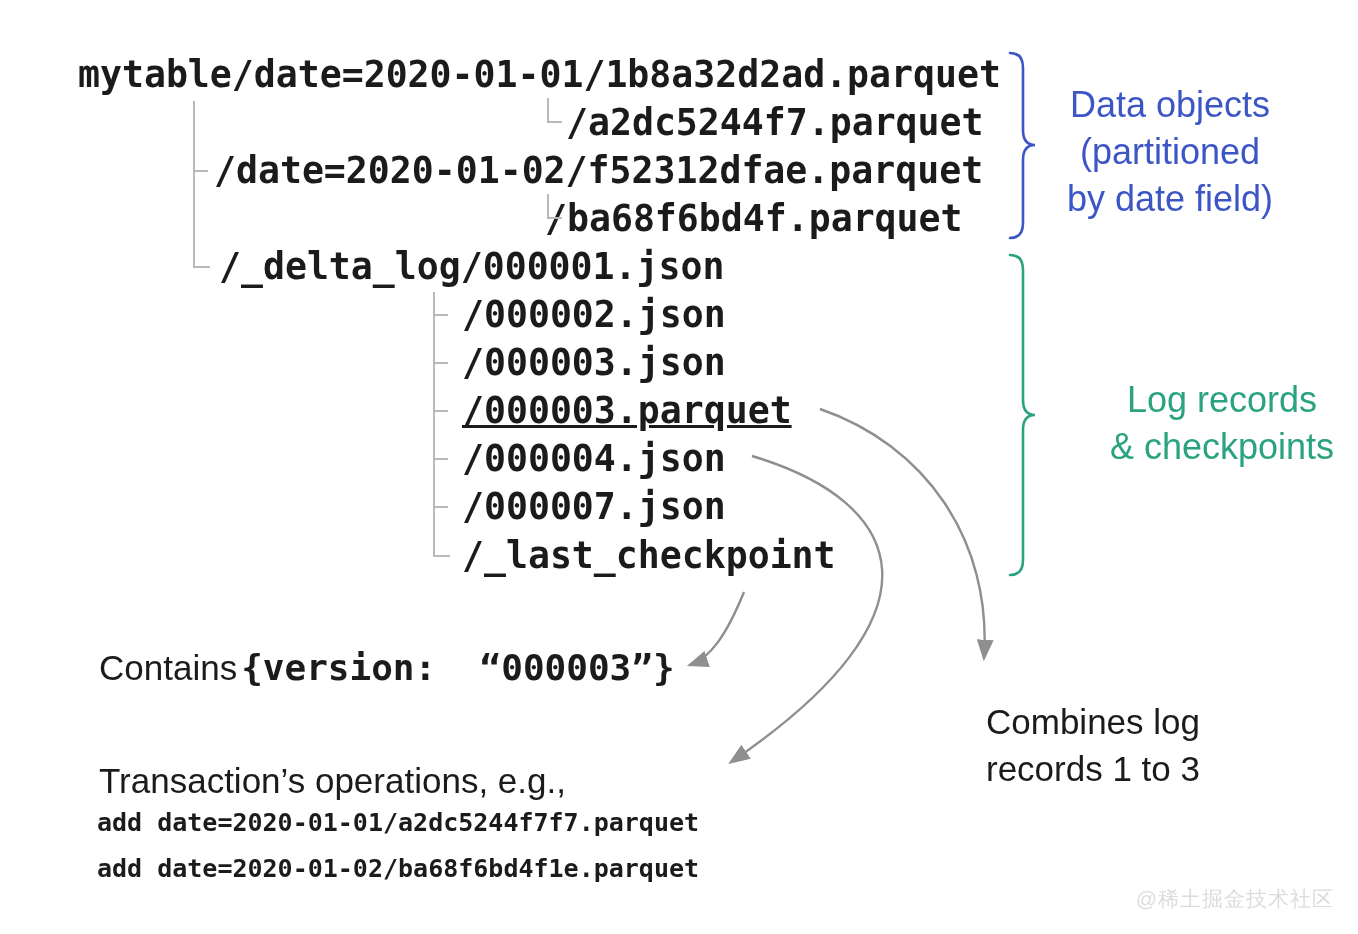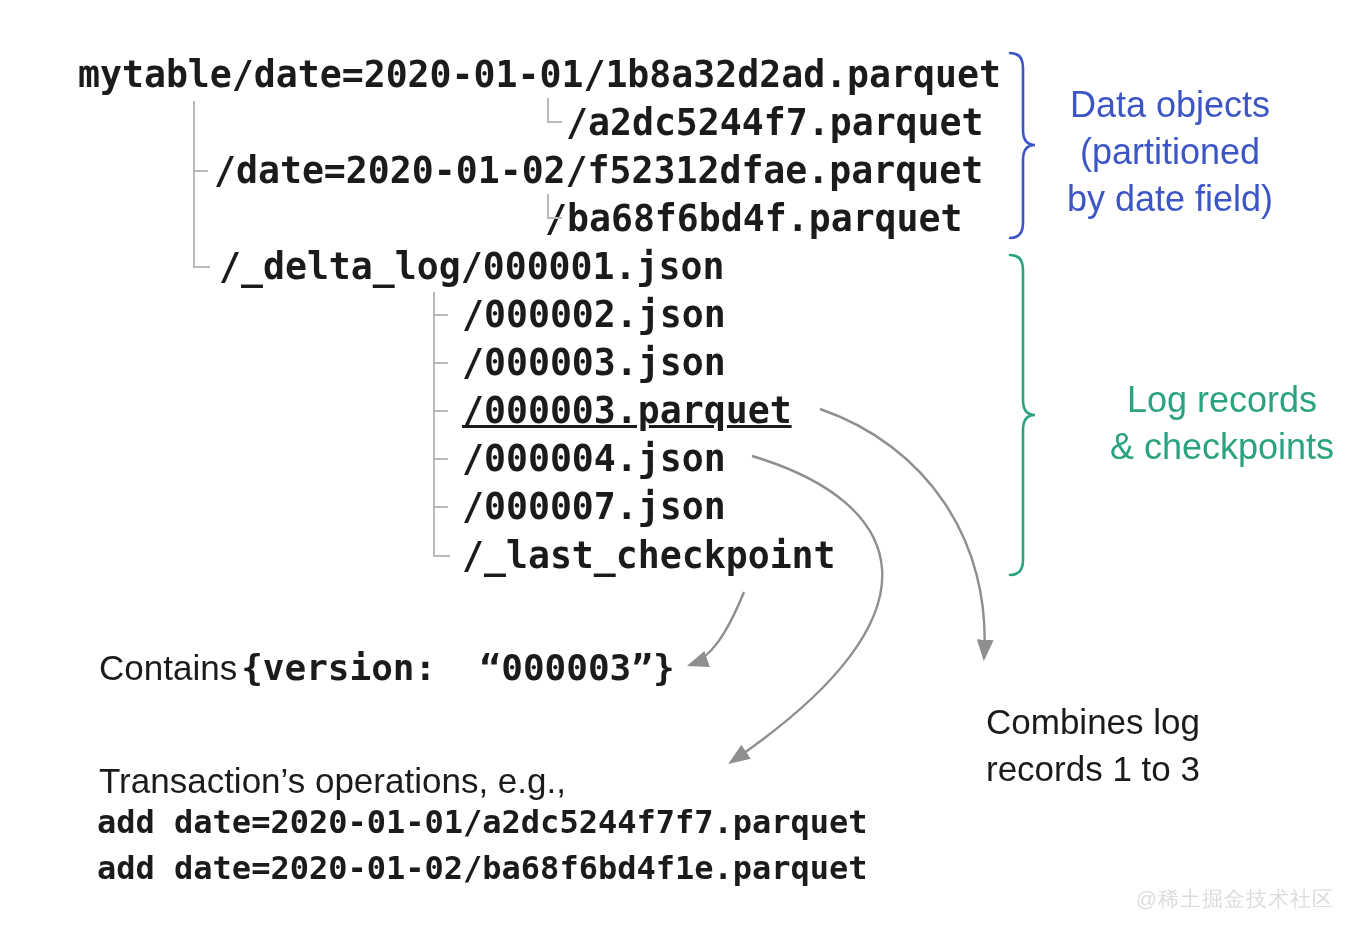--- a/index.html
+++ b/index.html
@@ -11,21 +11,21 @@
     font-family:"Liberation Sans","DejaVu Sans",sans-serif;
   }
   .mono{
     position:absolute;
     font-family:"DejaVu Sans Mono","Liberation Mono",monospace;
     font-weight:bold;
     color:#1b1b1b;
     white-space:pre;
   }
   .tree{font-size:36.5px;line-height:48px;}
-  .code-sm{font-size:32px;line-height:45px;}
+  .code-sm{font-size:25px;line-height:45px;}
   .mono-inline{
     font-family:"DejaVu Sans Mono","Liberation Mono",monospace;
     font-weight:bold;
     white-space:pre;
     font-size:36px;
     margin-left:4px;
   }
   .sans{
     position:absolute;
     font-family:"Liberation Sans","DejaVu Sans",sans-serif;

